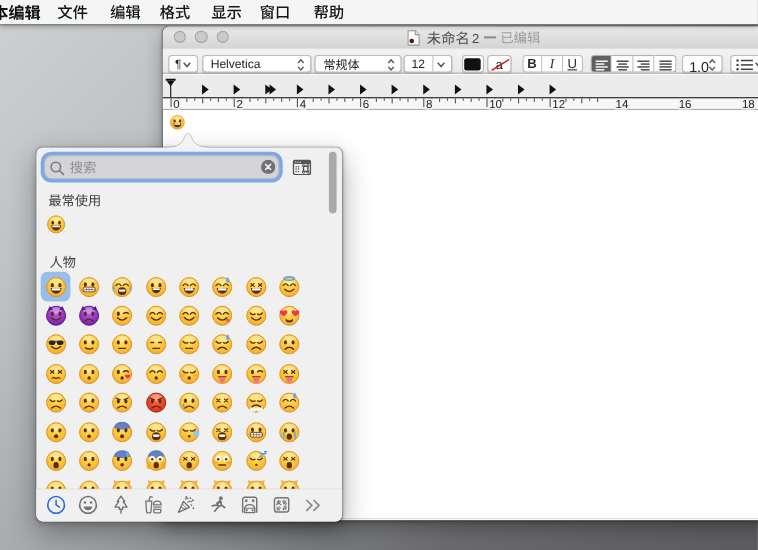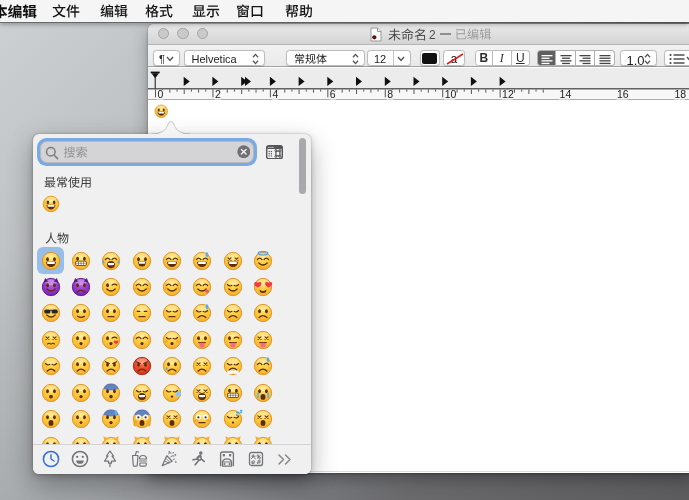--- a/index.html
+++ b/index.html
@@ -58,21 +58,21 @@
     </svg>
   </div>
 <div class="abs" style="left:147.5px;top:45px;width:547.5px;height:22px;
 background:linear-gradient(#f2f2f2,#e9e9e9);border-bottom:1px solid #a2a2a2"></div>
 <div class="abs" style="left:152.5px;top:50px;width:27px;height:16px;background:#fff;border:1px solid #bcbcbc;border-radius:3.5px;box-shadow:0 0.5px 1px rgba(0,0,0,.12)">
     <span style="position:absolute;left:5.5px;top:1.5px;font-size:11px;color:#2b2b2b">¶</span>
     <svg width="8" height="6" viewBox="0 0 8 6" style="position:absolute;right:5px;top:5px">
       <path d="M1 1 L4 4.5 L7 1" stroke="#565656" stroke-width="1.4" fill="none"></path>
     </svg>
   </div>
-<div class="abs" style="left:183.5px;top:50px;width:81px;height:16px;background:#fff;border:1px solid #bcbcbc;border-radius:3.5px;box-shadow:0 0.5px 1px rgba(0,0,0,.12)">
+<div class="abs" style="left:183.5px;top:50px;width:99px;height:16px;background:#fff;border:1px solid #bcbcbc;border-radius:3.5px;box-shadow:0 0.5px 1px rgba(0,0,0,.12)">
     <span style="position:absolute;left:7px;top:2px;font-size:11px;color:#222">Helvetica</span>
     <svg width="7" height="12" viewBox="0 0 7 12" style="position:absolute;right:5px;top:2px">
       <path d="M1 4.2 L3.5 1.4 L6 4.2 M1 7.8 L3.5 10.6 L6 7.8" stroke="#565656" stroke-width="1.3" fill="none"></path>
     </svg>
   </div>
 <div class="abs" style="left:285.5px;top:50px;width:79px;height:16px;background:#fff;border:1px solid #bcbcbc;border-radius:3.5px;box-shadow:0 0.5px 1px rgba(0,0,0,.12)">
     <div style="position:absolute;left:7px;top:1.5px">
       <svg width="33" height="13" viewBox="0 0 33.0 12.6" style="position:absolute" class="TXT">
         <g fill="#222">
           <path transform="translate(0.0,9.68) scale(0.01100,-0.01100)" d="M313 491H692V393H313ZM152 253V-35H227V185H474V-80H551V185H784V44C784 32 780 29 764 27C748 27 695 27 635 29C645 9 657 -19 661 -39C739 -39 789 -39 821 -28C852 -17 860 4 860 43V253H551V336H768V548H241V336H474V253ZM168 803C198 769 231 719 247 685H86V470H158V619H847V470H921V685H544V841H468V685H259L320 714C303 746 268 795 236 831ZM763 832C743 796 706 743 678 710L740 685C769 715 807 761 841 805Z"></path>

